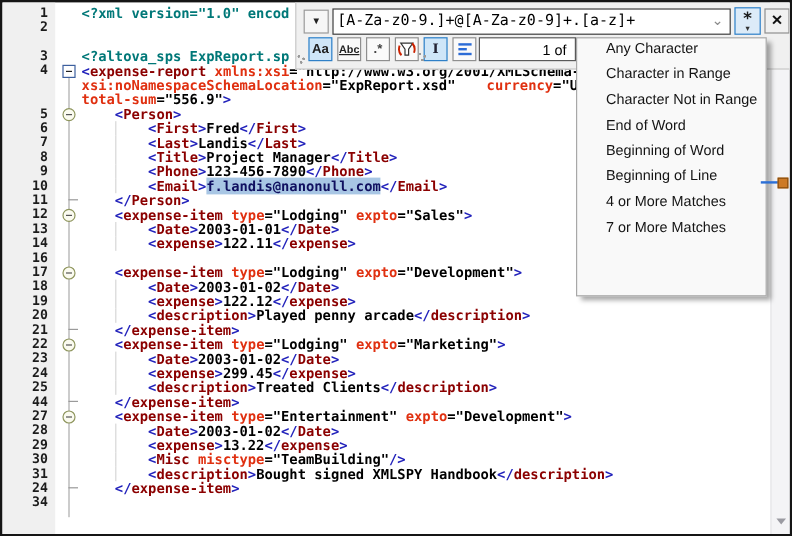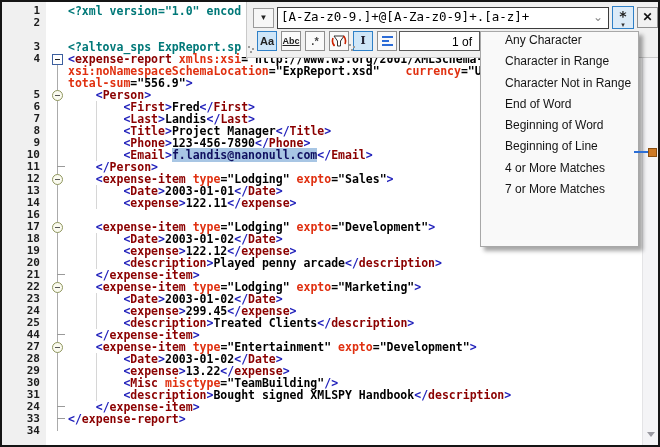--- a/index.html
+++ b/index.html
@@ -143,21 +143,20 @@
       <div class="row"><span class="ln">23</span><span class="fold"></span><span class="guide"></span><span class="code"><span style="color: rgb(0, 0, 0);">        </span><span style="color: rgb(34, 34, 187);">&lt;</span><span style="color: rgb(139, 0, 0);">Date</span><span style="color: rgb(34, 34, 187);">&gt;</span><span style="color: rgb(0, 0, 0);">2003-01-02</span><span style="color: rgb(34, 34, 187);">&lt;/</span><span style="color: rgb(139, 0, 0);">Date</span><span style="color: rgb(34, 34, 187);">&gt;</span></span></div>
       <div class="row"><span class="ln">24</span><span class="fold"></span><span class="guide"></span><span class="code"><span style="color: rgb(0, 0, 0);">        </span><span style="color: rgb(34, 34, 187);">&lt;</span><span style="color: rgb(139, 0, 0);">expense</span><span style="color: rgb(34, 34, 187);">&gt;</span><span style="color: rgb(0, 0, 0);">299.45</span><span style="color: rgb(34, 34, 187);">&lt;/</span><span style="color: rgb(139, 0, 0);">expense</span><span style="color: rgb(34, 34, 187);">&gt;</span></span></div>
       <div class="row"><span class="ln">25</span><span class="fold"></span><span class="guide"></span><span class="code"><span style="color: rgb(0, 0, 0);">        </span><span style="color: rgb(34, 34, 187);">&lt;</span><span style="color: rgb(139, 0, 0);">description</span><span style="color: rgb(34, 34, 187);">&gt;</span><span style="color: rgb(0, 0, 0);">Treated Clients</span><span style="color: rgb(34, 34, 187);">&lt;/</span><span style="color: rgb(139, 0, 0);">description</span><span style="color: rgb(34, 34, 187);">&gt;</span></span></div>
       <div class="row"><span class="ln">44</span><span class="fold"><span class="fm-tick"></span></span><span class="code"><span style="color: rgb(0, 0, 0);">    </span><span style="color: rgb(34, 34, 187);">&lt;/</span><span style="color: rgb(139, 0, 0);">expense-item</span><span style="color: rgb(34, 34, 187);">&gt;</span></span></div>
       <div class="row"><span class="ln">27</span><span class="fold"><span class="fm-circle"><i></i></span></span><span class="code"><span style="color: rgb(0, 0, 0);">    </span><span style="color: rgb(34, 34, 187);">&lt;</span><span style="color: rgb(139, 0, 0);">expense-item</span><span style="color: rgb(0, 0, 0);"> </span><span style="color: rgb(224, 48, 16);">type</span><span style="color: rgb(0, 0, 0);">="Entertainment"</span><span style="color: rgb(0, 0, 0);"> </span><span style="color: rgb(224, 48, 16);">expto</span><span style="color: rgb(0, 0, 0);">="Development"</span><span style="color: rgb(34, 34, 187);">&gt;</span></span></div>
       <div class="row"><span class="ln">28</span><span class="fold"></span><span class="guide"></span><span class="code"><span style="color: rgb(0, 0, 0);">        </span><span style="color: rgb(34, 34, 187);">&lt;</span><span style="color: rgb(139, 0, 0);">Date</span><span style="color: rgb(34, 34, 187);">&gt;</span><span style="color: rgb(0, 0, 0);">2003-01-02</span><span style="color: rgb(34, 34, 187);">&lt;/</span><span style="color: rgb(139, 0, 0);">Date</span><span style="color: rgb(34, 34, 187);">&gt;</span></span></div>
       <div class="row"><span class="ln">29</span><span class="fold"></span><span class="guide"></span><span class="code"><span style="color: rgb(0, 0, 0);">        </span><span style="color: rgb(34, 34, 187);">&lt;</span><span style="color: rgb(139, 0, 0);">expense</span><span style="color: rgb(34, 34, 187);">&gt;</span><span style="color: rgb(0, 0, 0);">13.22</span><span style="color: rgb(34, 34, 187);">&lt;/</span><span style="color: rgb(139, 0, 0);">expense</span><span style="color: rgb(34, 34, 187);">&gt;</span></span></div>
       <div class="row"><span class="ln">30</span><span class="fold"></span><span class="guide"></span><span class="code"><span style="color: rgb(0, 0, 0);">        </span><span style="color: rgb(34, 34, 187);">&lt;</span><span style="color: rgb(139, 0, 0);">Misc</span><span style="color: rgb(0, 0, 0);"> </span><span style="color: rgb(224, 48, 16);">misctype</span><span style="color: rgb(0, 0, 0);">="TeamBuilding"</span><span style="color: rgb(34, 34, 187);">/&gt;</span></span></div>
       <div class="row"><span class="ln">31</span><span class="fold"></span><span class="guide"></span><span class="code"><span style="color: rgb(0, 0, 0);">        </span><span style="color: rgb(34, 34, 187);">&lt;</span><span style="color: rgb(139, 0, 0);">description</span><span style="color: rgb(34, 34, 187);">&gt;</span><span style="color: rgb(0, 0, 0);">Bought signed XMLSPY Handbook</span><span style="color: rgb(34, 34, 187);">&lt;/</span><span style="color: rgb(139, 0, 0);">description</span><span style="color: rgb(34, 34, 187);">&gt;</span></span></div>
       <div class="row"><span class="ln">24</span><span class="fold"><span class="fm-tick"></span></span><span class="code"><span style="color: rgb(0, 0, 0);">    </span><span style="color: rgb(34, 34, 187);">&lt;/</span><span style="color: rgb(139, 0, 0);">expense-item</span><span style="color: rgb(34, 34, 187);">&gt;</span></span></div>
-      <div class="row"><span class="ln">33</span><span class="fold"><span class="fm-tick"></span></span><span class="code"><span style="color: rgb(34, 34, 187);">&lt;/</span><span style="color: rgb(139, 0, 0);">expense-report</span><span style="color: rgb(34, 34, 187);">&gt;</span></span></div>
       <div class="row"><span class="ln">34</span><span class="fold"></span><span class="code"></span></div>
     </div>
 
   <div id="vscroll">
     <div id="sb-up" class="sb-arrow"></div>
     <div id="sb-down" class="sb-arrow"></div>
   </div>
 
   <div id="find-panel">
     <div id="grip-left" class="grip"></div>

